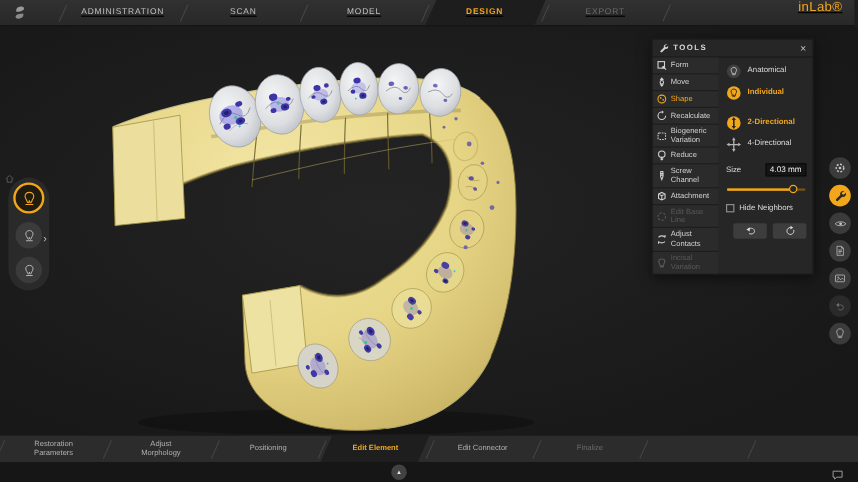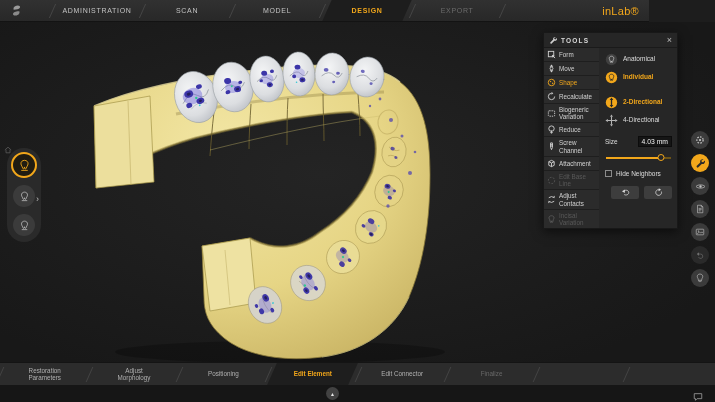--- a/index.html
+++ b/index.html
@@ -1,22 +1,22 @@
 <!DOCTYPE html>
 <html><head>
 <meta charset="utf-8">
 <style>
   html,body{margin:0;padding:0;background:#0c0c0c;}
   *{box-sizing:border-box;font-family:"Liberation Sans",sans-serif;}
   .screen{position:relative;width:715px;height:402px;background:#1d1d1d;overflow:hidden;}
 
   
-  .topbar{position:absolute;top:0;left:0;width:649px;height:22px;
+  .topbar{position:absolute;top:0;left:0;width:712px;height:22px;
     background:linear-gradient(#313131,#282828);border-bottom:1px solid #131313;
-    display:flex;align-items:center;z-index:30;}
+    display:flex;z-index:30;text-decoration:underline;}
   .logo{width:52px;display:flex;align-items:center;padding-left:9px;}
   .tabs{flex:1;display:flex;height:100%;align-items:stretch;}
   .tab{flex:1;position:relative;display:flex;align-items:center;justify-content:center;
     font-size:7px;letter-spacing:.7px;color:#c3c3c3;cursor:default;}
   .tab::before{content:"";position:absolute;left:0;top:4px;height:14px;width:1px;
     background:#464646;transform:skewX(-24deg);}
   .tab .tab-bg{position:absolute;left:5px;right:5px;top:0;bottom:0;background:#1d1d1d;
     transform:skewX(-24deg);}
   .tab span{position:relative;z-index:1;}
   .tab.active{color:#f2a71b;font-weight:bold;}

